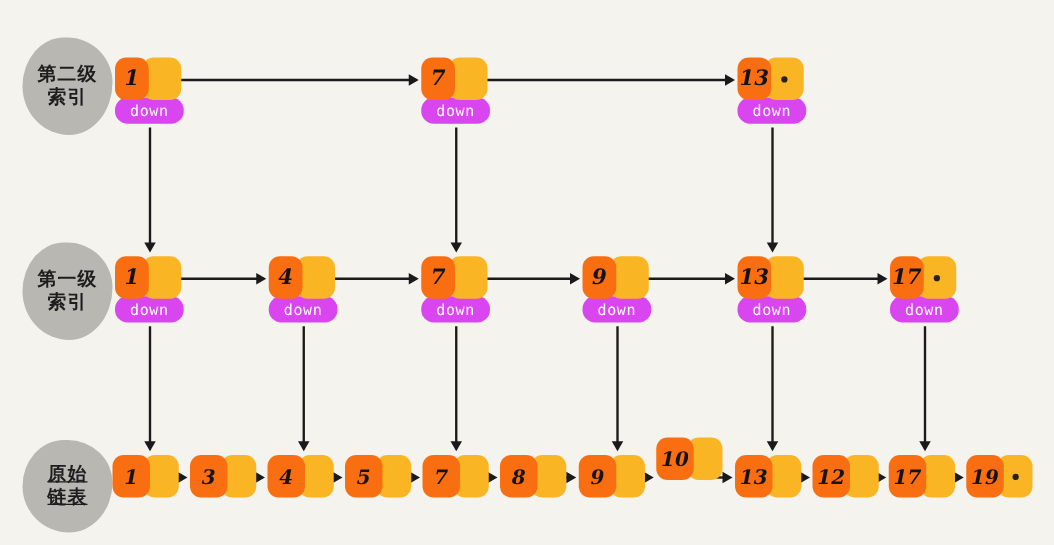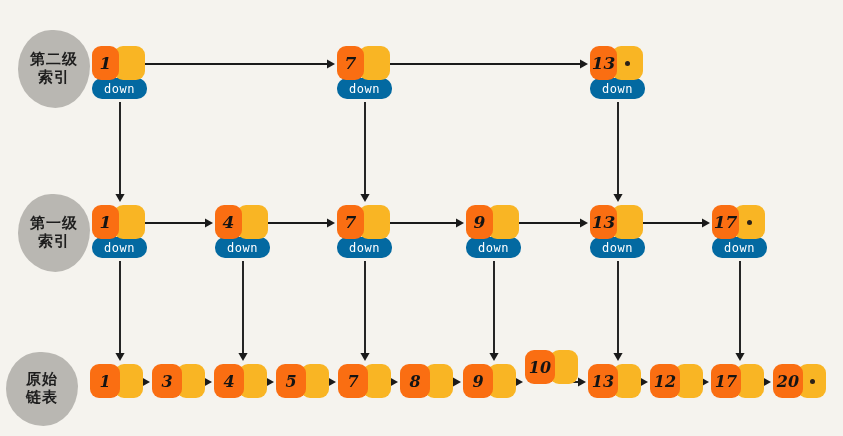--- a/index.html
+++ b/index.html
@@ -55,21 +55,21 @@
 
   
   .r-idx .cell-val{width:27px;height:34px;font-size:17px;}
   .r-idx .cell-ptr{width:31px;height:34px;}
   .r-base .cell-val{width:30px;height:34px;font-size:16px;}
   .r-base .cell-ptr{width:28px;height:34px;}
 
   
   .down-badge{
     position:absolute;
-    background:#0369a1;
+    background:#d946ef;
     color:#ffffff;
     border-radius:10px;
     font-family:"DejaVu Sans Mono","Liberation Mono",monospace;
     font-size:12px;
     letter-spacing:0.5px;
     display:flex;align-items:center;justify-content:center;
     width:55px;height:21px;
   }
 
   
@@ -188,21 +188,21 @@
         <div class="cell-ptr"></div>
       </div>
       <div class="down-badge" style="left: 590px; top: 237px;">down</div>
       <div class="node r-idx" style="left: 712px; top: 205px;">
         <div class="cell-val">17</div>
         <div class="cell-ptr">
           <span class="nulldot"></span>
         </div>
       </div>
       <div class="down-badge" style="left: 712px; top: 237px;">down</div>
-      <div class="row-label" style="left: 6px; top: 352px; width: 72px; height: 74px;">
+      <div class="row-label" style="left: 18px; top: 352px; width: 72px; height: 74px; text-decoration: underline;">
         <span>原始</span>
         <span>链表</span>
       </div>
       <div class="node r-base" style="left: 90px; top: 364px;">
         <div class="cell-val">1</div>
         <div class="cell-ptr"></div>
       </div>
       <div class="node r-base" style="left: 152px; top: 364px;">
         <div class="cell-val">3</div>
         <div class="cell-ptr"></div>
@@ -237,19 +237,19 @@
       </div>
       <div class="node r-base" style="left: 650px; top: 364px;">
         <div class="cell-val">12</div>
         <div class="cell-ptr"></div>
       </div>
       <div class="node r-base" style="left: 711px; top: 364px;">
         <div class="cell-val">17</div>
         <div class="cell-ptr"></div>
       </div>
       <div class="node r-base" style="left: 773px; top: 364px;">
-        <div class="cell-val">20</div>
+        <div class="cell-val">19</div>
         <div class="cell-ptr">
           <span class="nulldot"></span>
         </div>
       </div>
     </div>
 </div>
 
 </body></html>

